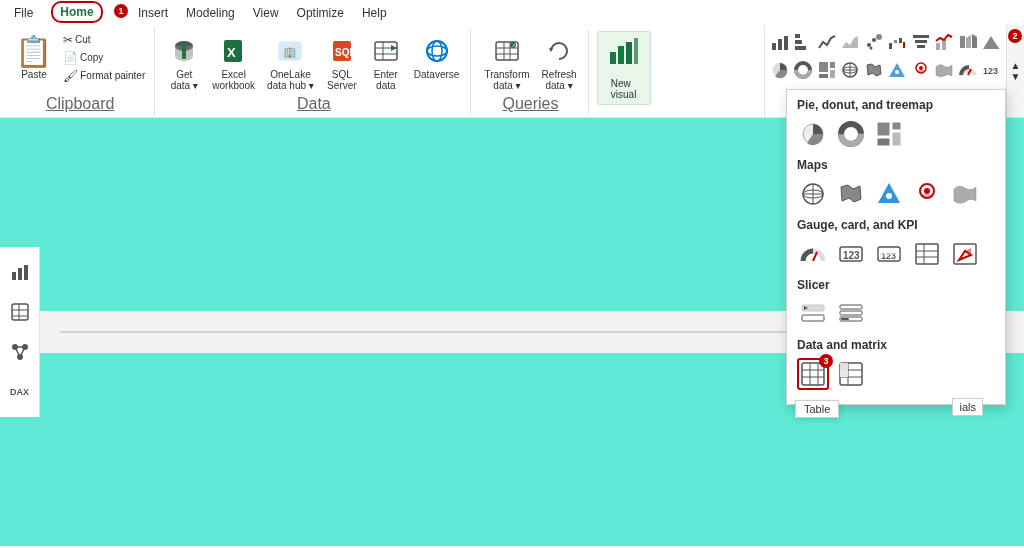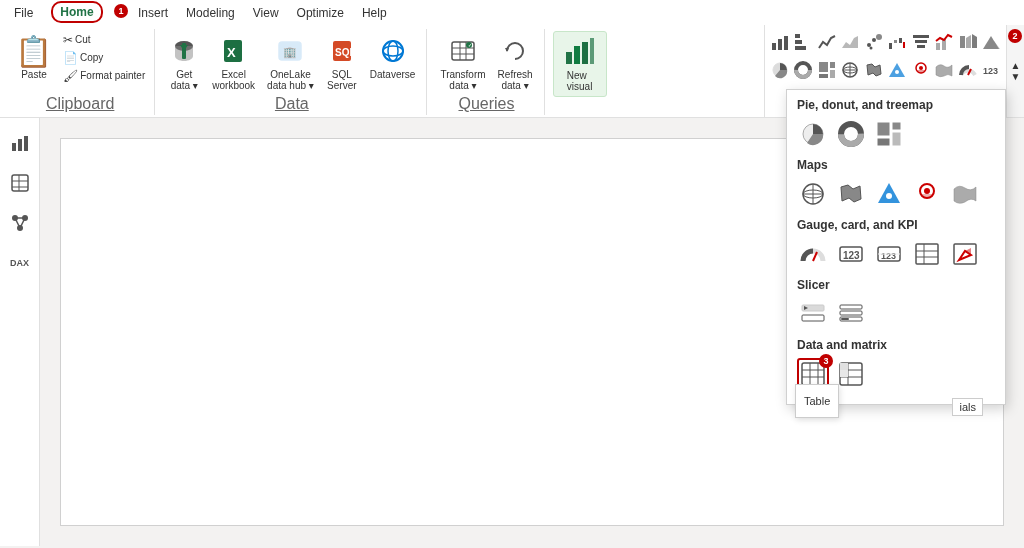--- a/index.html
+++ b/index.html
@@ -129,21 +129,21 @@
     
     .new-visual-btn {
       display: flex;
       flex-direction: column;
       align-items: center;
       padding: 4px 10px;
       cursor: pointer;
       border-radius: 3px;
       font-size: 10px;
       color: #333;
-      gap: 2px;
+      gap: 10px;
       background: #e8f5e9;
       border: 1px solid #c8e6c9;
       margin-right: 20px;
     }
 
     
     .viz-panel {
       position: absolute;
       right: 0;
       top: 0;
@@ -208,20 +208,21 @@
       display: flex;
       align-items: center;
       justify-content: center;
     }
 
     
     .main-area {
       display: flex;
       background: #5eead4;
       height: calc(548px - 120px);
+      align-items: center;
     }
 
     
     .sidebar-left {
       width: 40px;
       background: #fff;
       border-right: 1px solid #e0e0e0;
       display: flex;
       flex-direction: column;
       align-items: center;
@@ -398,20 +399,32 @@
           <span>OneLake<br>data hub ▾</span>
         </div>
         <div class="ribbon-btn">
           <div class="icon-box">
             <svg width="28" height="28" viewBox="0 0 28 28">
                 <rect x="5" y="4" width="18" height="20" rx="2" fill="#cc2a00" opacity="0.85"></rect>
                 <text x="7" y="19" font-size="10" fill="white" font-weight="bold">SQL</text>
               </svg>
           </div>
           <span>SQL<br>Server</span>
+        </div>
+        <div class="ribbon-btn">
+          <div class="icon-box">
+            <svg width="28" height="28" viewBox="0 0 28 28">
+                <rect x="3" y="5" width="22" height="18" rx="2" fill="none" stroke="#555" stroke-width="1.5"></rect>
+                <line x1="3" y1="11" x2="25" y2="11" stroke="#555" stroke-width="1"></line>
+                <line x1="3" y1="17" x2="25" y2="17" stroke="#555" stroke-width="1"></line>
+                <line x1="11" y1="5" x2="11" y2="23" stroke="#555" stroke-width="1"></line>
+                <polygon points="19,8 25,11 19,14" fill="#217346"></polygon>
+              </svg>
+          </div>
+          <span>Enter<br>data</span>
         </div>
         <div class="ribbon-btn">
           <div class="icon-box">
             <svg width="28" height="28" viewBox="0 0 28 28">
                 <circle cx="14" cy="14" r="10" fill="none" stroke="#0078D4" stroke-width="2"></circle>
                 <ellipse cx="14" cy="14" rx="10" ry="5" fill="none" stroke="#0078D4" stroke-width="1.5"></ellipse>
                 <ellipse cx="14" cy="14" rx="5" ry="10" fill="none" stroke="#0078D4" stroke-width="1.5"></ellipse>
               </svg>
           </div>
           <span>Dataverse</span>
@@ -780,21 +793,21 @@
       <svg width="26" height="26" viewBox="0 0 26 26">
           <rect x="2" y="2" width="22" height="22" rx="2" fill="none" stroke="#555" stroke-width="1.5"></rect>
           <line x1="2" y1="9" x2="24" y2="9" stroke="#555" stroke-width="1"></line>
           <line x1="2" y1="16" x2="24" y2="16" stroke="#555" stroke-width="1"></line>
           <line x1="10" y1="2" x2="10" y2="24" stroke="#555" stroke-width="1"></line>
           <line x1="18" y1="2" x2="18" y2="24" stroke="#555" stroke-width="1"></line>
         </svg>
 
       <div style="position:absolute;top:-6px;right:-6px;width:14px;height:14px;border-radius:50%;background:#c00000;color:white;font-size:9px;font-weight:bold;display:flex;align-items:center;justify-content:center;">3</div>
 
-      <div style="position:absolute;bottom:-30px;left:-4px;background:#fff;border:1px solid #ccc;padding:10px 8px;font-size:11px;color:#333;box-shadow:1px 2px 6px rgba(0,0,0,0.12);white-space:nowrap;z-index:200;">Table</div>
+      <div style="position:absolute;bottom:-30px;left:-4px;background:#fff;border:1px solid #ccc;padding:2px 8px;font-size:11px;color:#333;box-shadow:1px 2px 6px rgba(0,0,0,0.12);white-space:nowrap;z-index:200;">Table</div>
     </div>
     <div class="viz-panel-icon">
       <svg width="26" height="26" viewBox="0 0 26 26">
           <rect x="2" y="2" width="22" height="22" rx="2" fill="none" stroke="#555" stroke-width="1.5"></rect>
           <line x1="2" y1="9" x2="24" y2="9" stroke="#555" stroke-width="1"></line>
           <line x1="2" y1="16" x2="24" y2="16" stroke="#555" stroke-width="1"></line>
           <line x1="10" y1="2" x2="10" y2="24" stroke="#555" stroke-width="1"></line>
           <rect x="2" y="2" width="8" height="7" fill="#e0e0e0"></rect>
           <rect x="2" y="9" width="8" height="7" fill="#e8e8e8"></rect>
         </svg>

